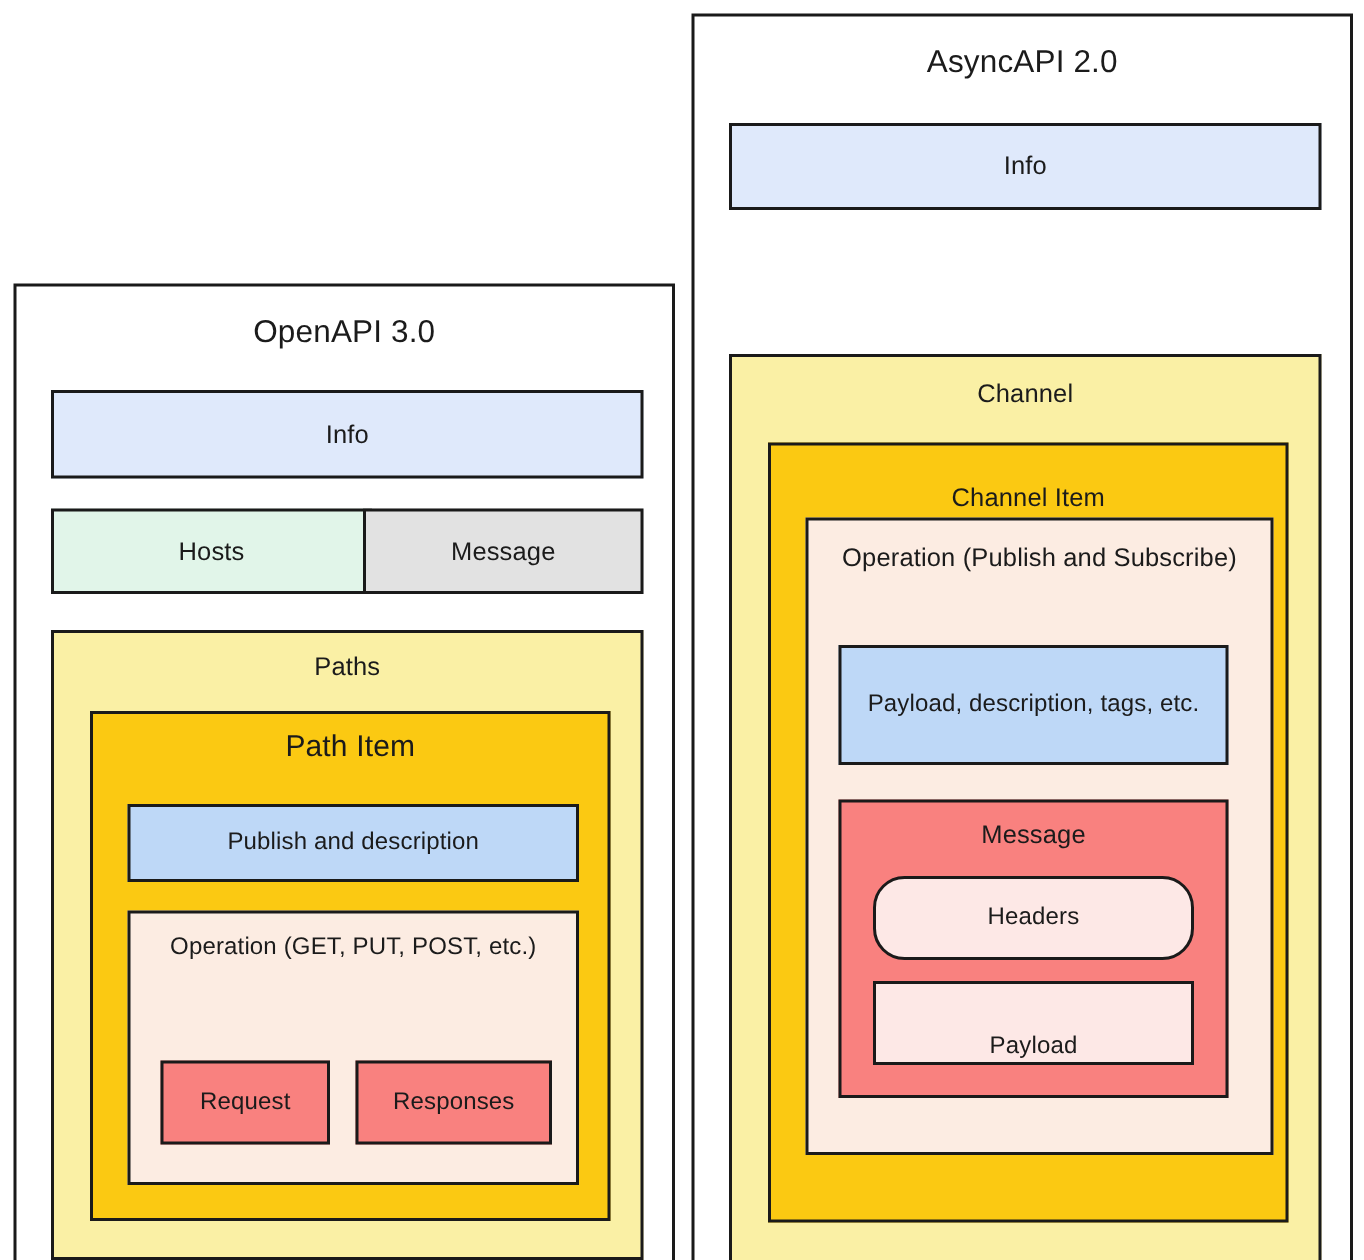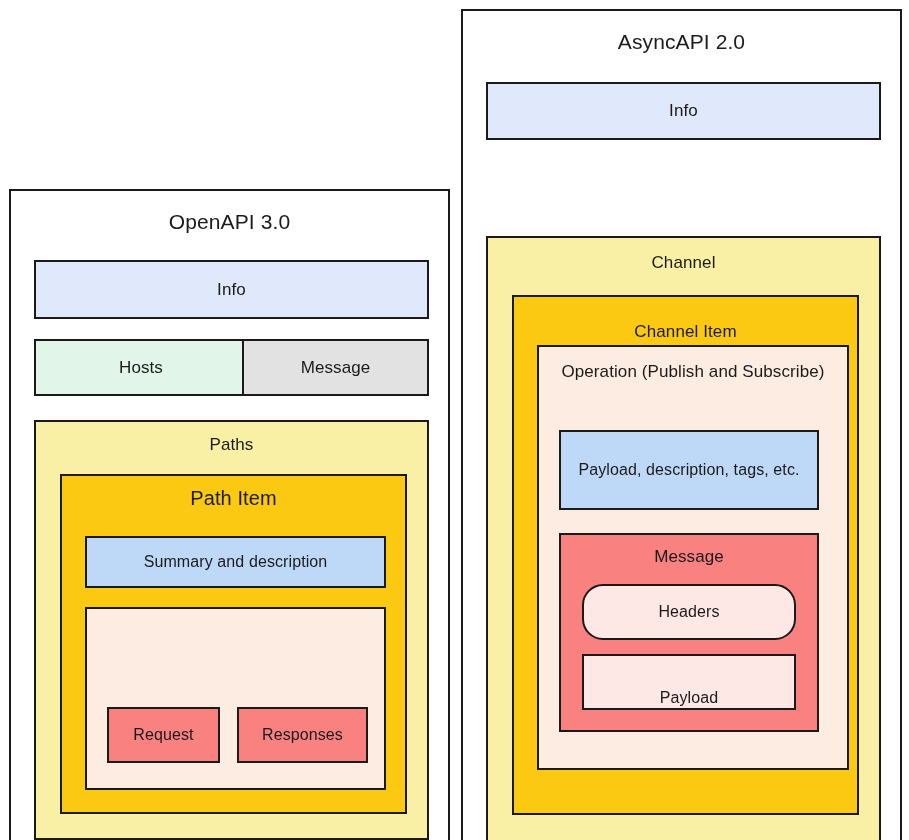--- a/index.html
+++ b/index.html
@@ -253,24 +253,25 @@
       <div class="label">Message</div>
     </div>
 
     <div class="box" id="openapi-paths">
       <div class="label">Paths</div>
 
       <div class="box" id="openapi-path-item">
         <div class="label">Path Item</div>
 
         <div class="box" id="openapi-summary">
-          <div class="label">Summary and description</div>
+          <div class="label">Publish and description</div>
         </div>
 
         <div class="box" id="openapi-operation">
+          <div class="label">Operation (GET, PUT, POST, etc.)</div>
 
           <div class="box" id="openapi-request">
             <div class="label">Request</div>
           </div>
 
           <div class="box" id="openapi-responses">
             <div class="label">Responses</div>
           </div>
         </div>
       </div>

